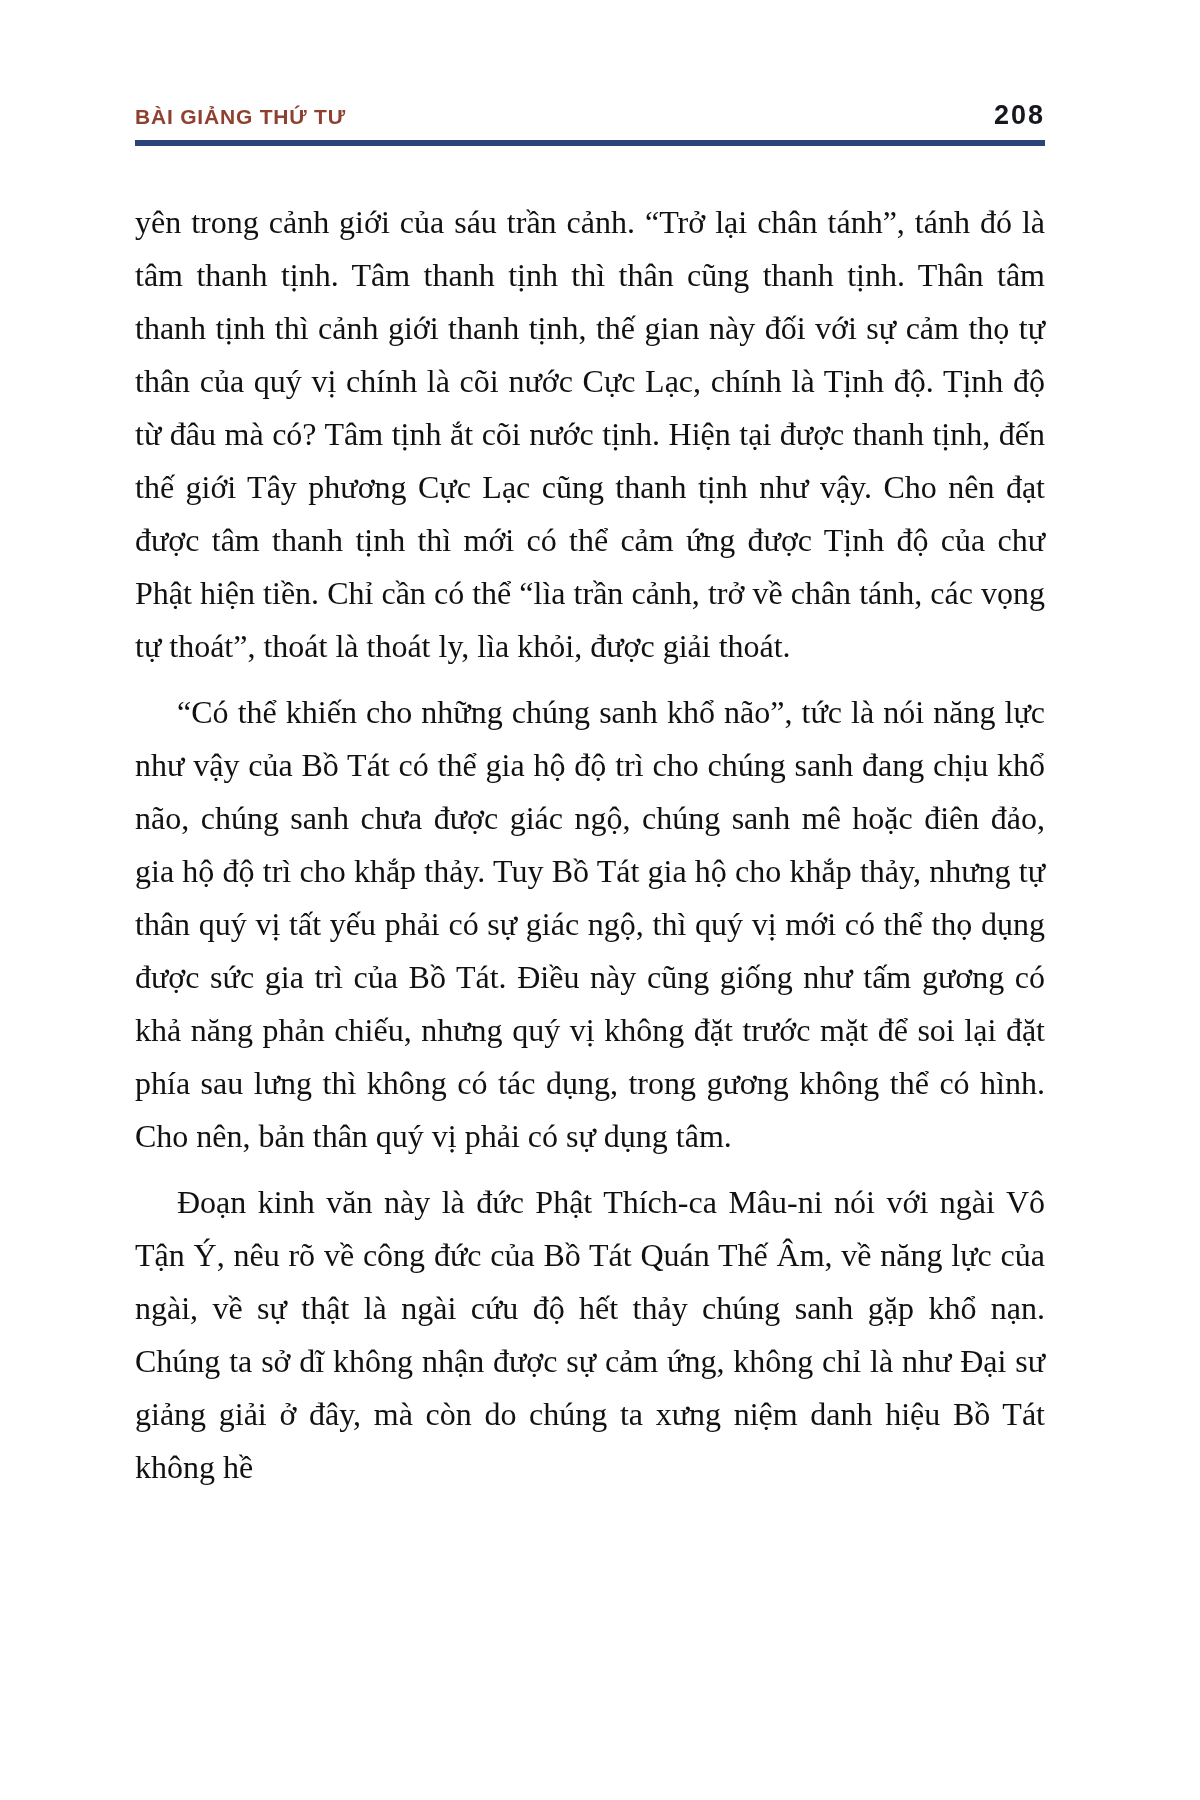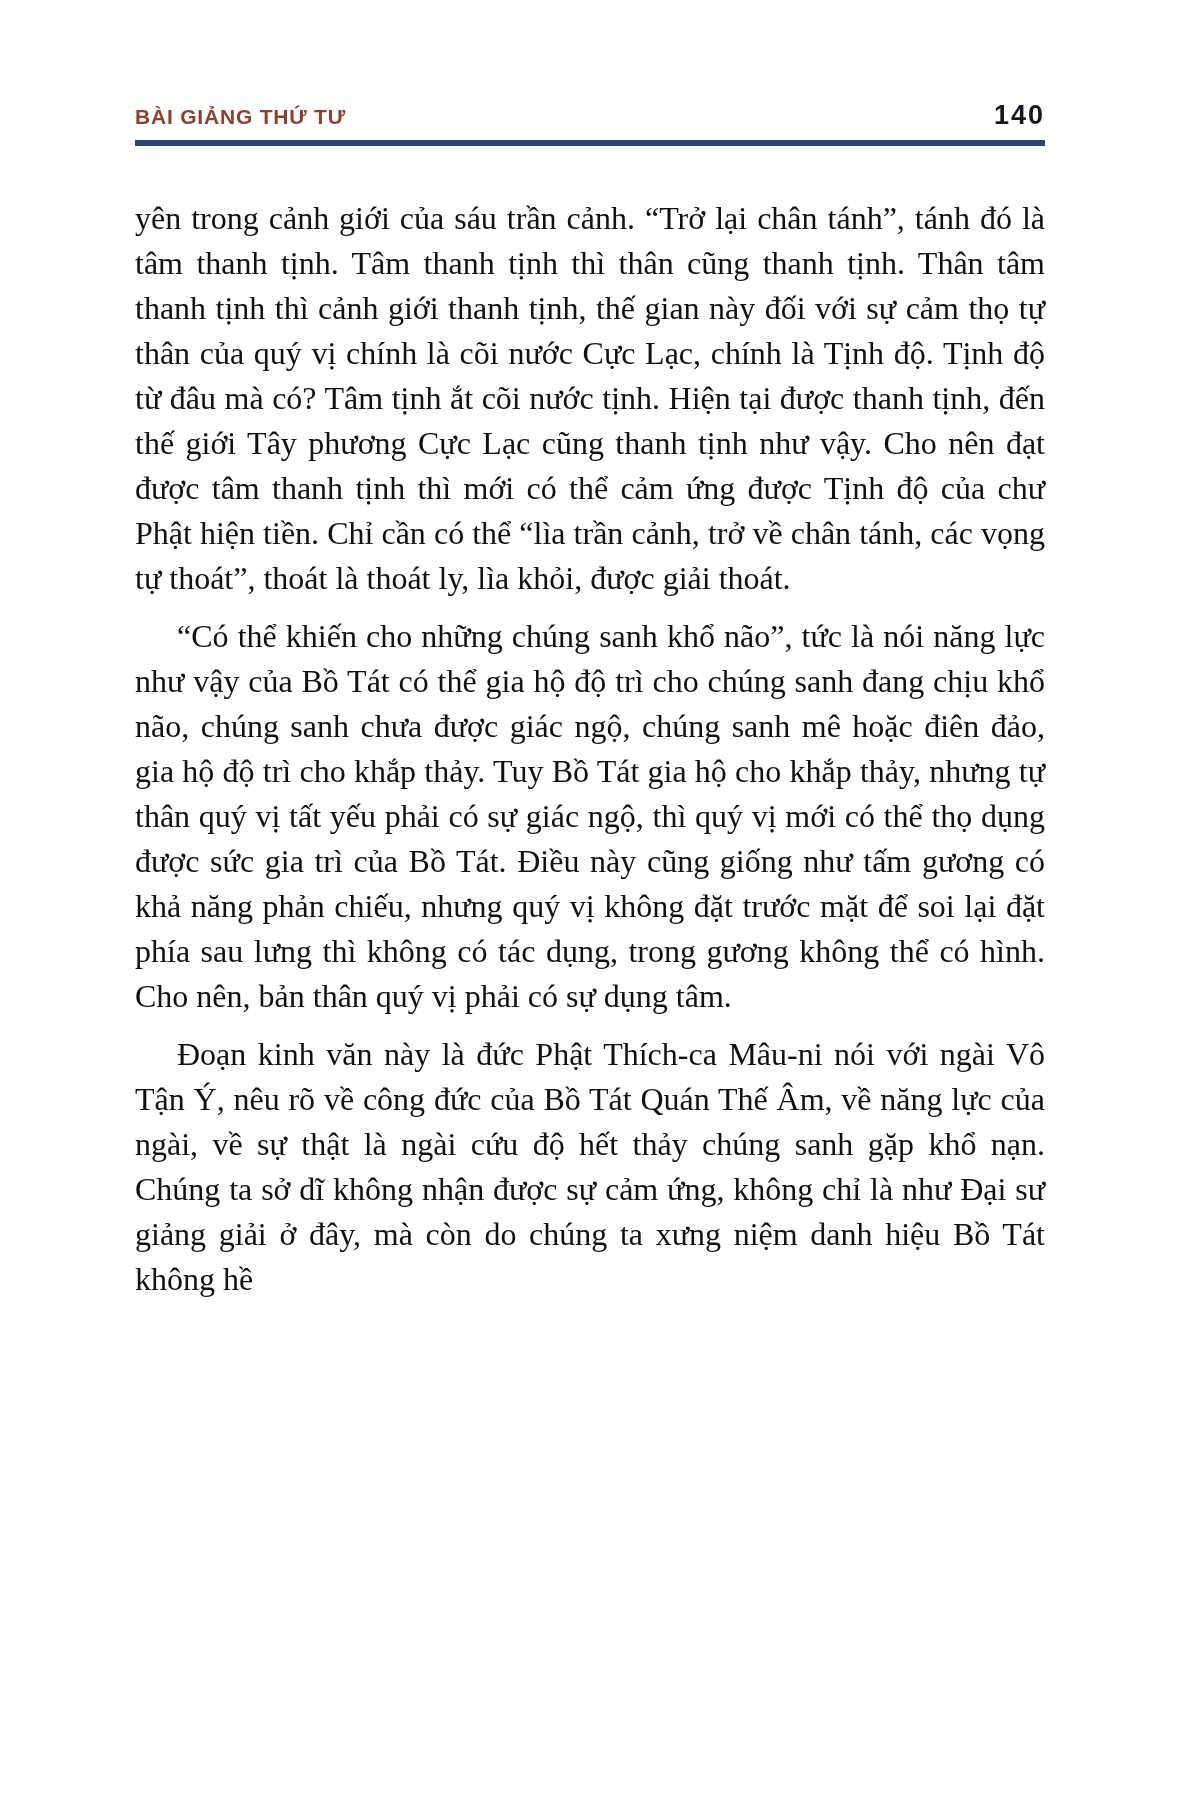--- a/index.html
+++ b/index.html
@@ -40,40 +40,40 @@
   .header-rule {
     border: none;
     height: 6px;
     background: var(--rule, #2a4479);
     margin: 9px 0 0 0;
   }
   .page-body {
     margin-top: 50px;
     font-family: "Liberation Serif", "DejaVu Serif", serif;
     font-size: 32px;
-    line-height: 45px;
+    line-height: 53px;
     color: var(--ink, #111111);
     text-align: justify;
   }
   .page-body p {
     margin: 0 0 13px 0;
     text-indent: 42px;
   }
   .page-body p.continuation {
     text-indent: 0;
   }
 </style>
 </head>
 <body>
 
 <div class="page">
 
   <div class="page-header">
     <span class="running-head">BÀI GIẢNG THỨ TƯ</span>
-    <span class="page-number">140</span>
+    <span class="page-number">208</span>
   </div>
 
   <hr class="header-rule">
 
   <div class="page-body">
     <p class="continuation">yên trong cảnh giới của sáu trần cảnh. “Trở lại chân tánh”, tánh đó là tâm thanh tịnh. Tâm thanh tịnh thì thân cũng thanh tịnh. Thân tâm thanh tịnh thì cảnh giới thanh tịnh, thế gian này đối với sự cảm thọ tự thân của quý vị chính là cõi nước Cực Lạc, chính là Tịnh độ. Tịnh độ từ đâu mà có? Tâm tịnh ắt cõi nước tịnh. Hiện tại được thanh tịnh, đến thế giới Tây phương Cực Lạc cũng thanh tịnh như vậy. Cho nên đạt được tâm thanh tịnh thì mới có thể cảm ứng được Tịnh độ của chư Phật hiện tiền. Chỉ cần có thể “lìa trần cảnh, trở về chân tánh, các vọng tự thoát”, thoát là thoát ly, lìa khỏi, được giải thoát.</p>
     <p>“Có thể khiến cho những chúng sanh khổ não”, tức là nói năng lực như vậy của Bồ Tát có thể gia hộ độ trì cho chúng sanh đang chịu khổ não, chúng sanh chưa được giác ngộ, chúng sanh mê hoặc điên đảo, gia hộ độ trì cho khắp thảy. Tuy Bồ Tát gia hộ cho khắp thảy, nhưng tự thân quý vị tất yếu phải có sự giác ngộ, thì quý vị mới có thể thọ dụng được sức gia trì của Bồ Tát. Điều này cũng giống như tấm gương có khả năng phản chiếu, nhưng quý vị không đặt trước mặt để soi lại đặt phía sau lưng thì không có tác dụng, trong gương không thể có hình. Cho nên, bản thân quý vị phải có sự dụng tâm.</p>
     <p>Đoạn kinh văn này là đức Phật Thích-ca Mâu-ni nói với ngài Vô Tận Ý, nêu rõ về công đức của Bồ Tát Quán Thế Âm, về năng lực của ngài, về sự thật là ngài cứu độ hết thảy chúng sanh gặp khổ nạn. Chúng ta sở dĩ không nhận được sự cảm ứng, không chỉ là như Đại sư giảng giải ở đây, mà còn do chúng ta xưng niệm danh hiệu Bồ Tát không hề</p>
   </div>
 

